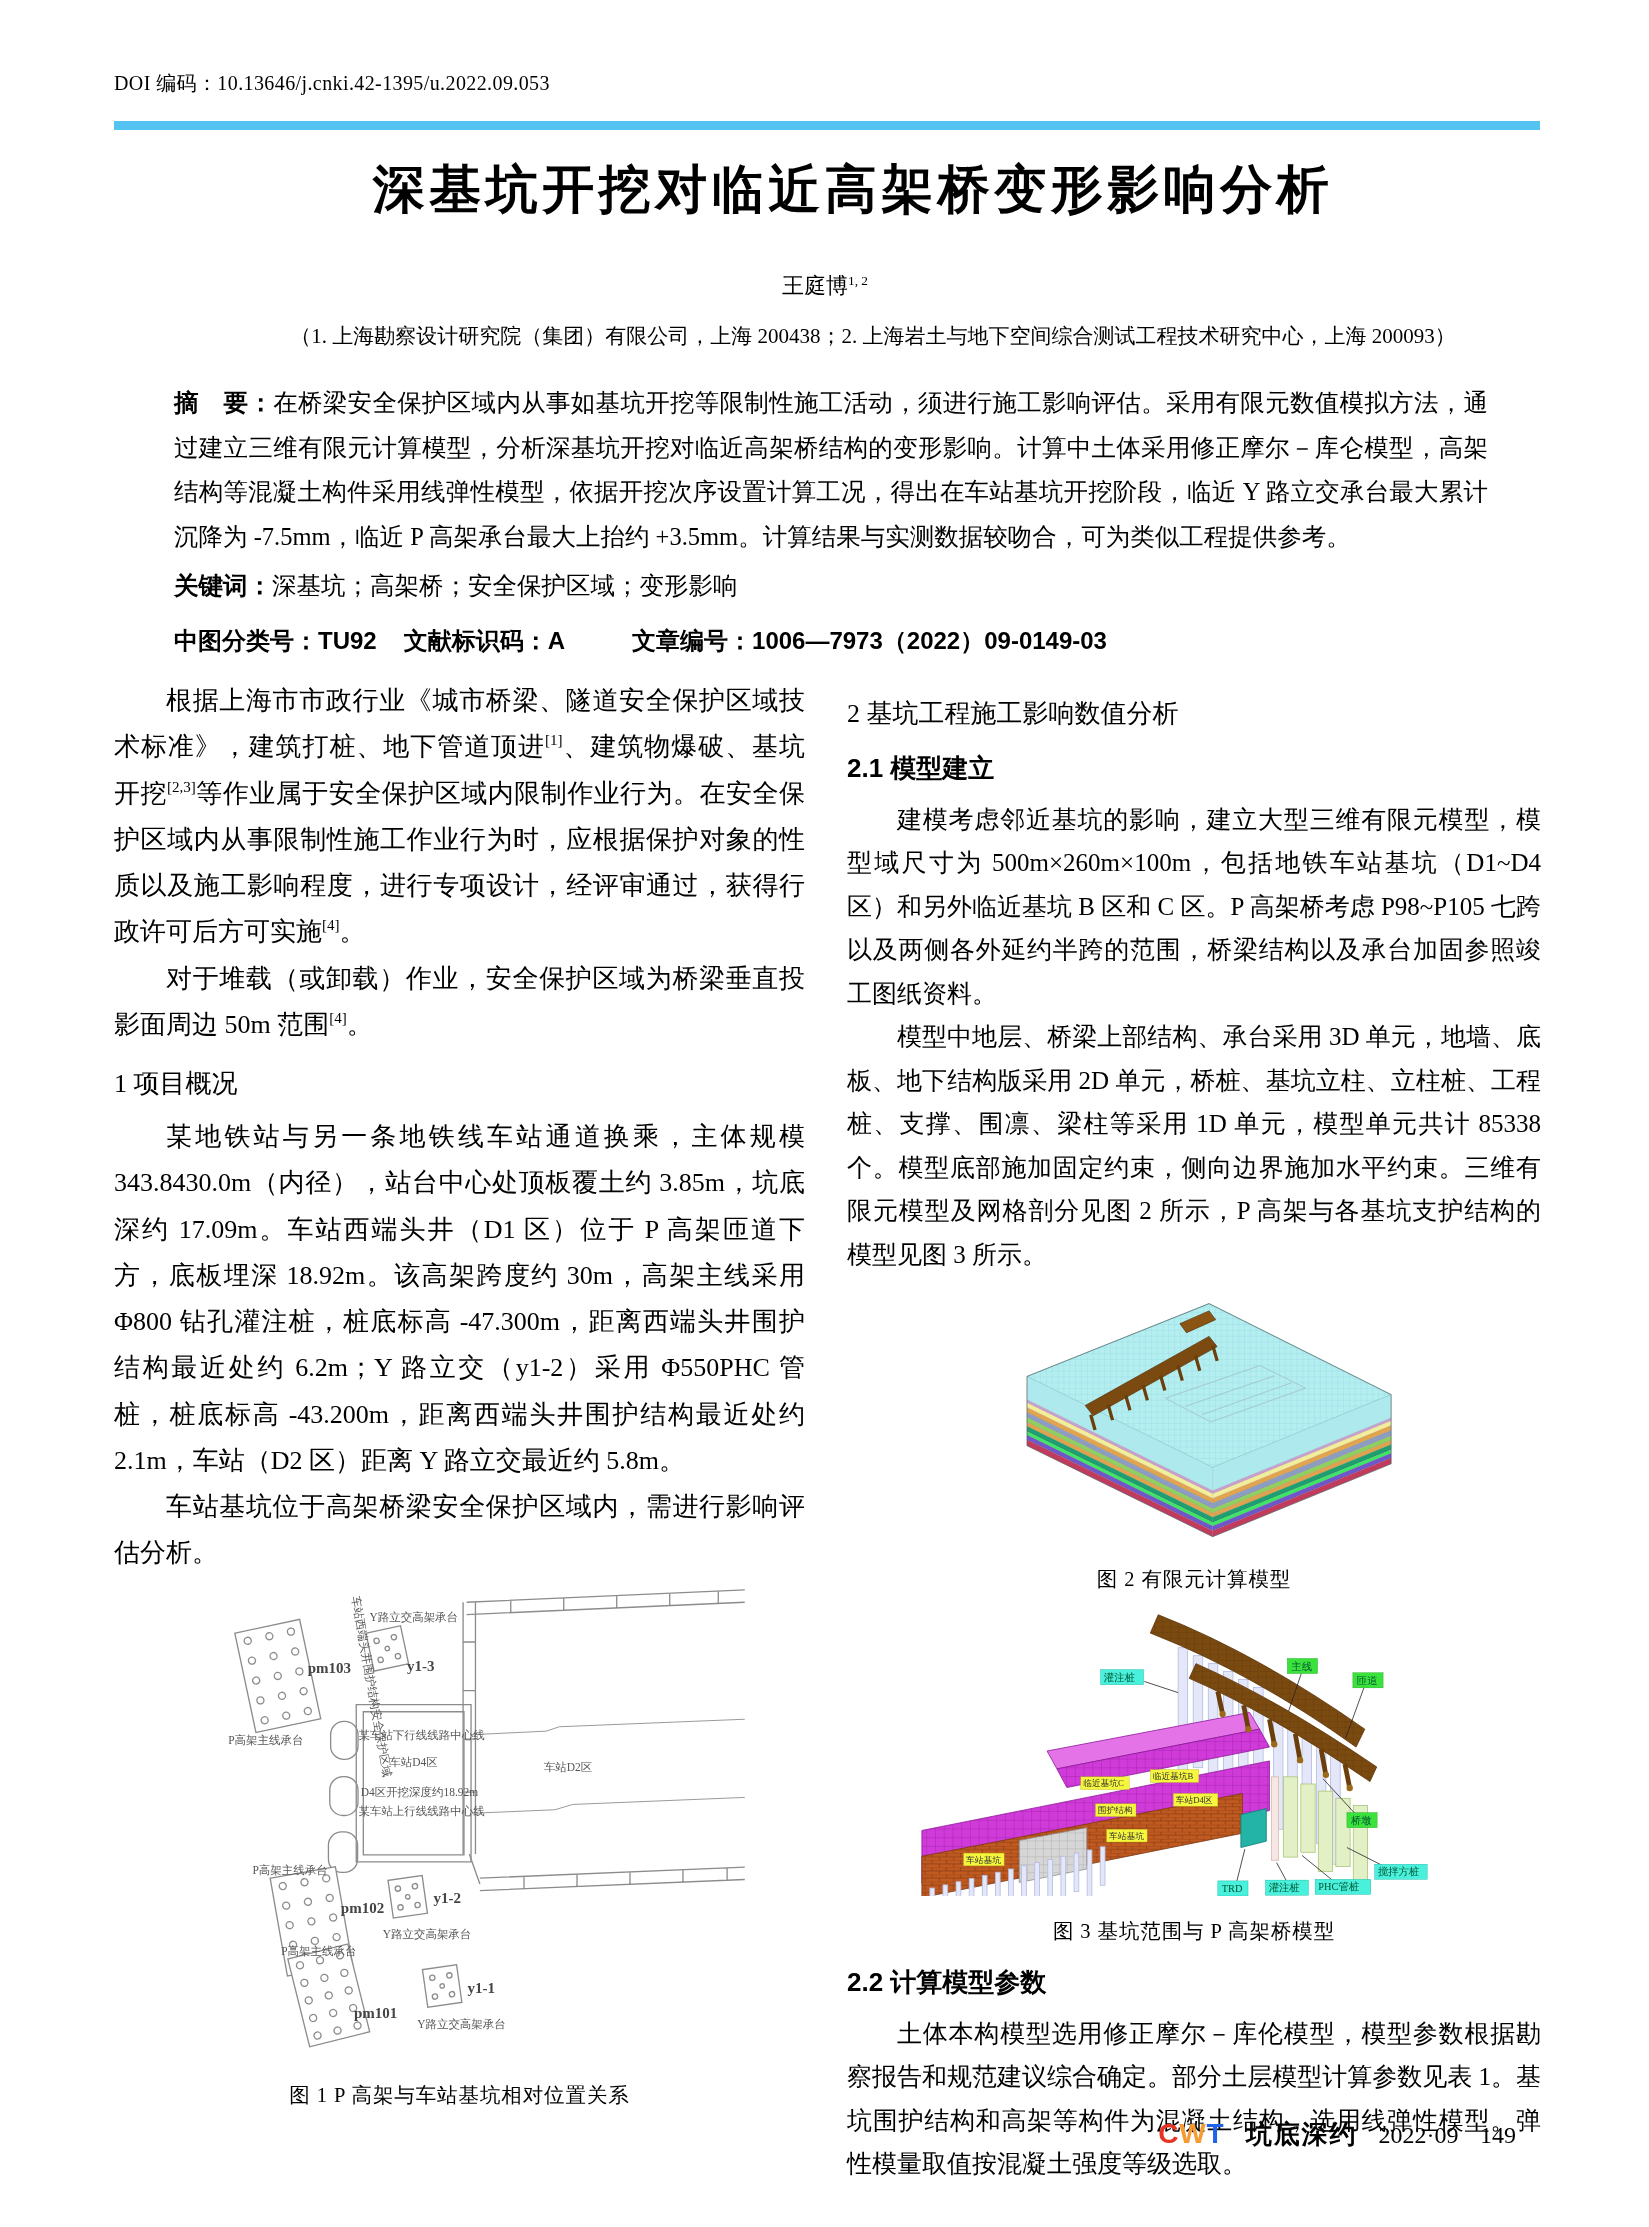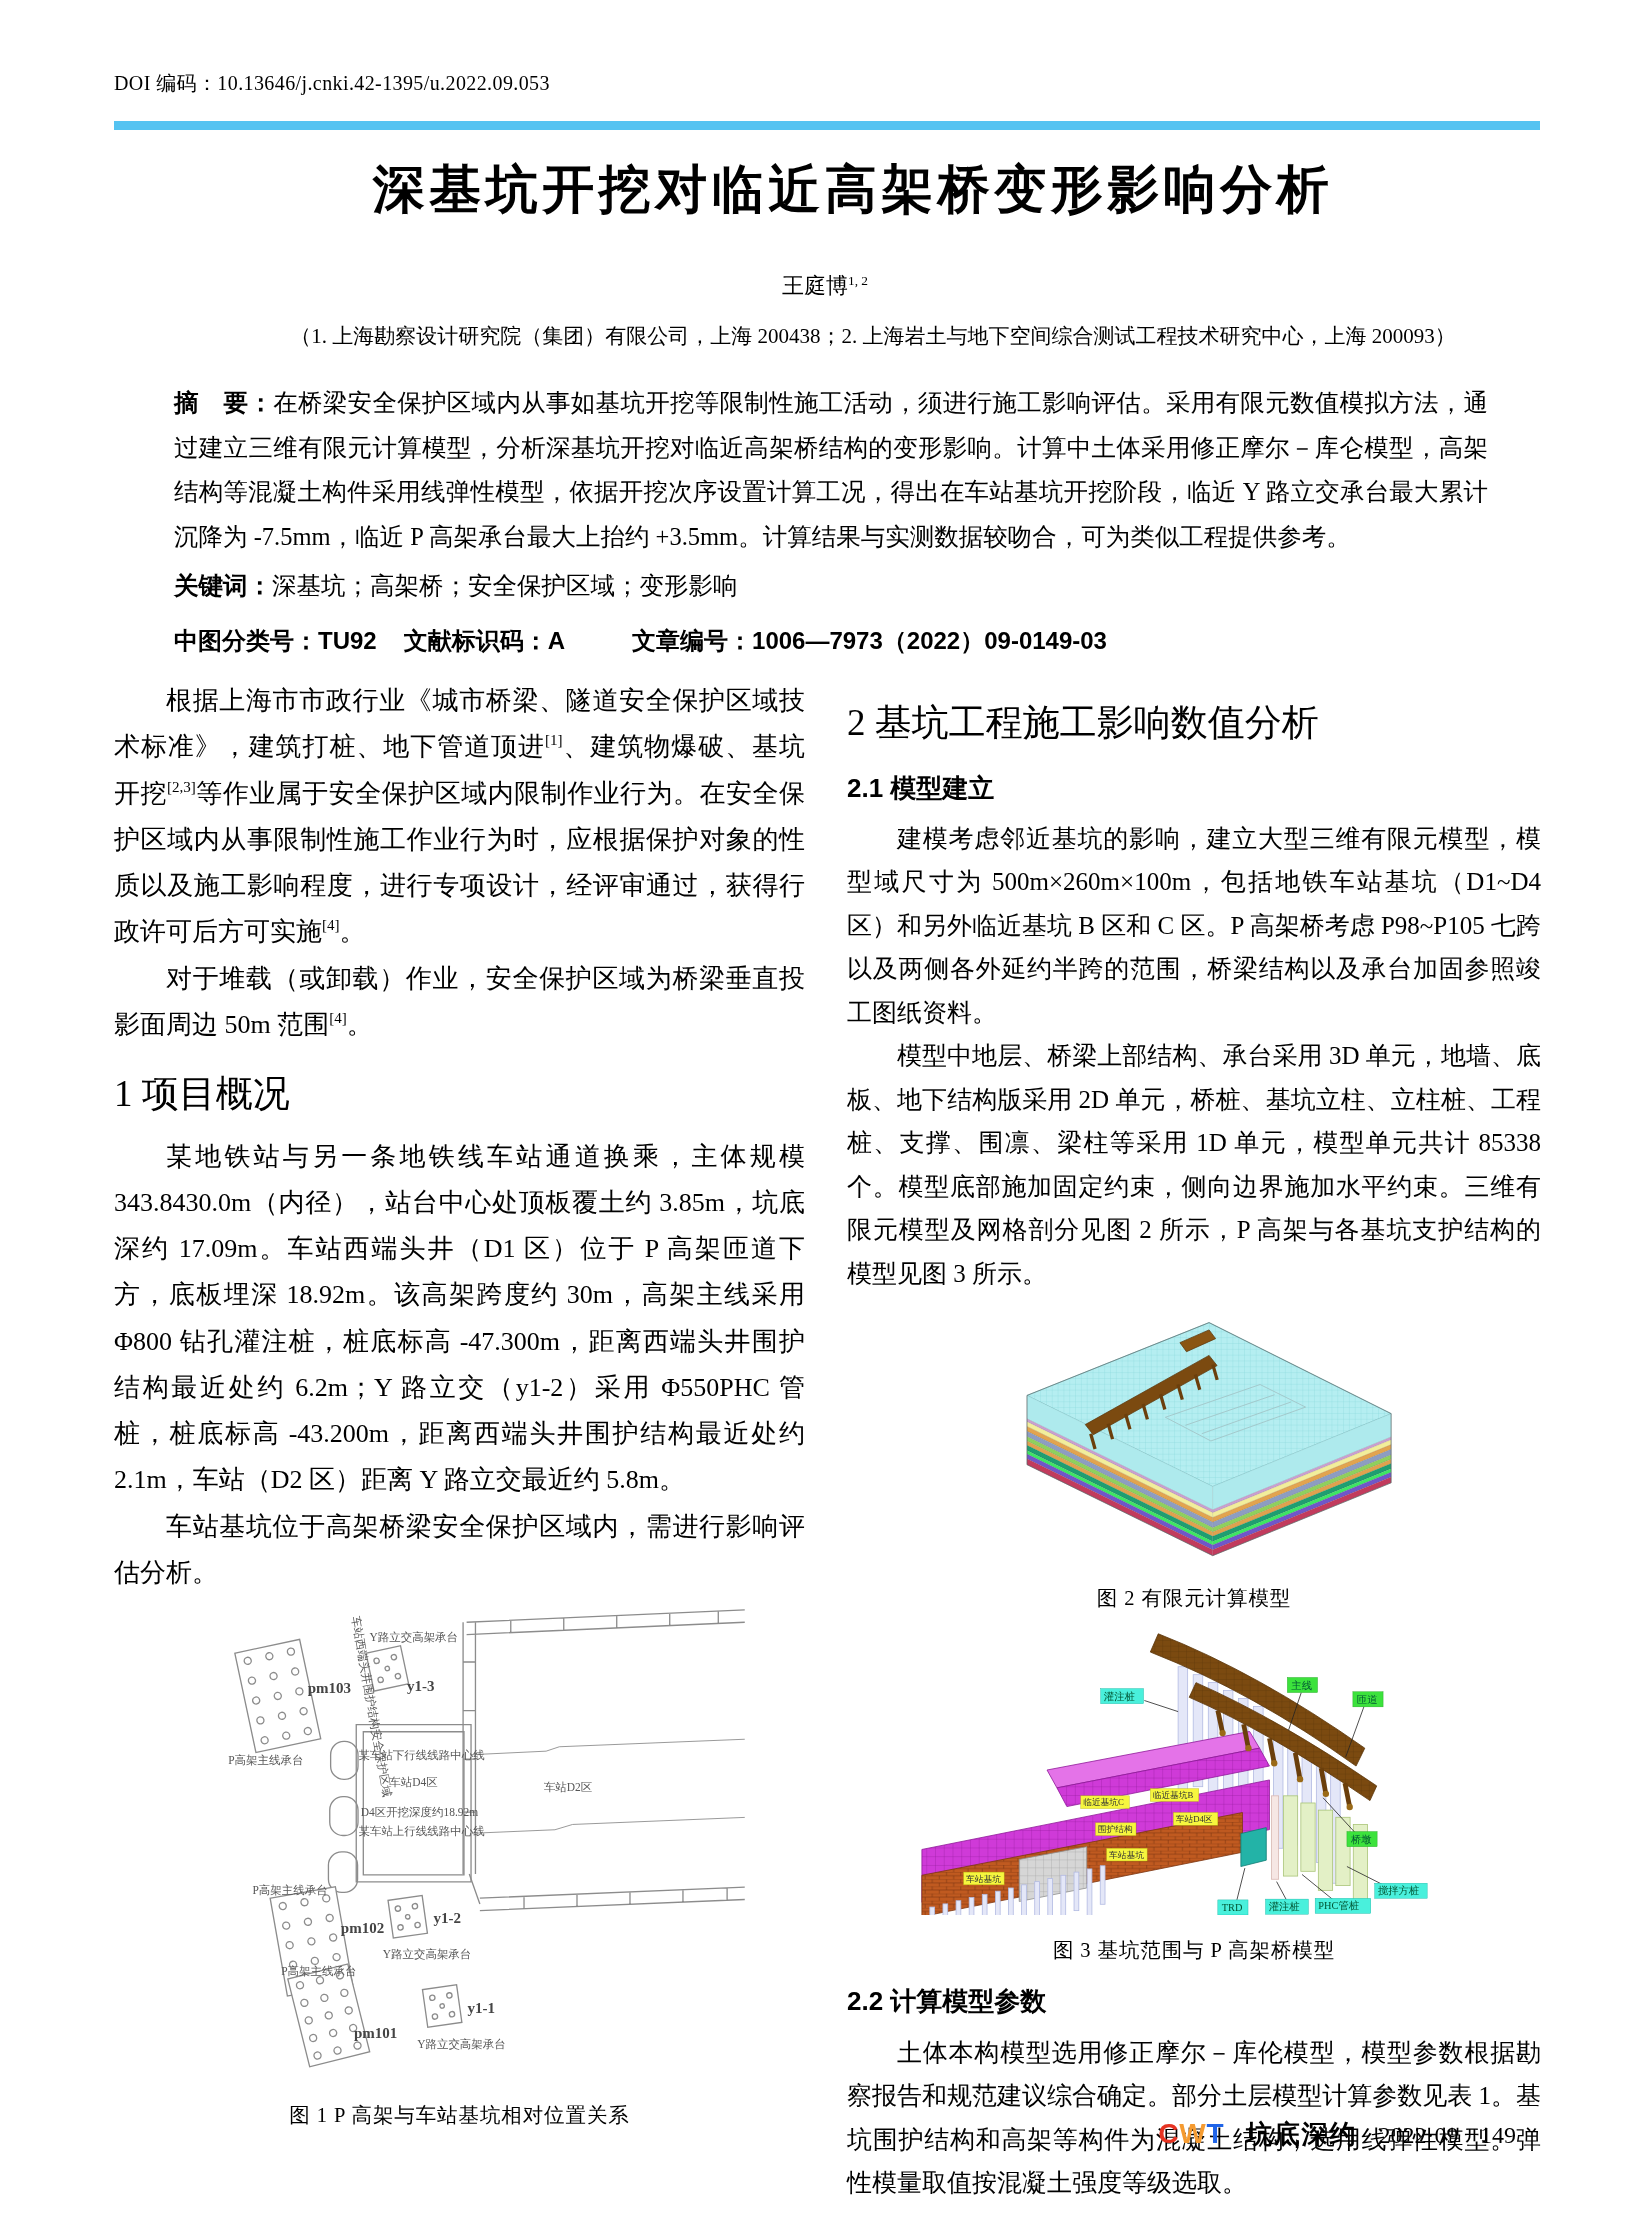--- a/index.html
+++ b/index.html
@@ -18,21 +18,21 @@
   .lbl-b{font-family:"Liberation Sans","DejaVu Sans",sans-serif;font-weight:700;}
   .kw{margin-top:5px;}
   .cls{margin-top:9.8px;font-family:"Liberation Sans","DejaVu Sans",sans-serif;font-weight:700;font-size:24px;}
   .cls .seg{margin-right:27px;}
   .cls .seg-wide{margin-right:67px;}
   .col{position:absolute;top:678px;font-size:26px;line-height:1.78;text-align:justify;}
   .col p{margin:0;text-indent:2em;}
   .col sup{font-size:0.58em;}
   .col-left{left:114px;width:691px;}
   .col-right{left:847px;width:694px;font-size:25px;line-height:1.74;}
-  .h-num{font-size:37px;font-weight:400;margin:12.5px 0 7.1px 0;text-indent:0;text-align:left;}
+  .h-num{font-size:26px;font-weight:400;margin:12.5px 0 7.1px 0;text-indent:0;text-align:left;}
   .h-sub{font-family:"Liberation Sans","DejaVu Sans",sans-serif;font-weight:700;font-size:26px;margin:10.7px 0 6.2px 0;text-indent:0;text-align:left;}
   .figure{margin:12.5px auto 0 auto;text-align:center;}
   .figcap{font-size:20.5px;margin-top:4.5px;text-align:center;text-indent:0;letter-spacing:0.9px;}
   .footer{position:absolute;top:2117px;right:134px;display:flex;align-items:baseline;gap:21.4px;font-size:24px;}
   .brand{font-family:"Liberation Sans","DejaVu Sans",sans-serif;font-weight:700;font-size:28px;letter-spacing:0.9px;}
   .brand .c{color:#e63322}.brand .w{color:#f59b31}.brand .t{color:#1f64e8}
   .jname{font-family:"Liberation Sans","DejaVu Sans",sans-serif;font-weight:700;font-size:26px;letter-spacing:1.8px;}
   svg text{font-family:"Liberation Serif","DejaVu Serif",serif;}
   .f1-t{font-size:26px;fill:#555;}
   .f1-id{font-size:34px;font-weight:700;fill:#444;}

